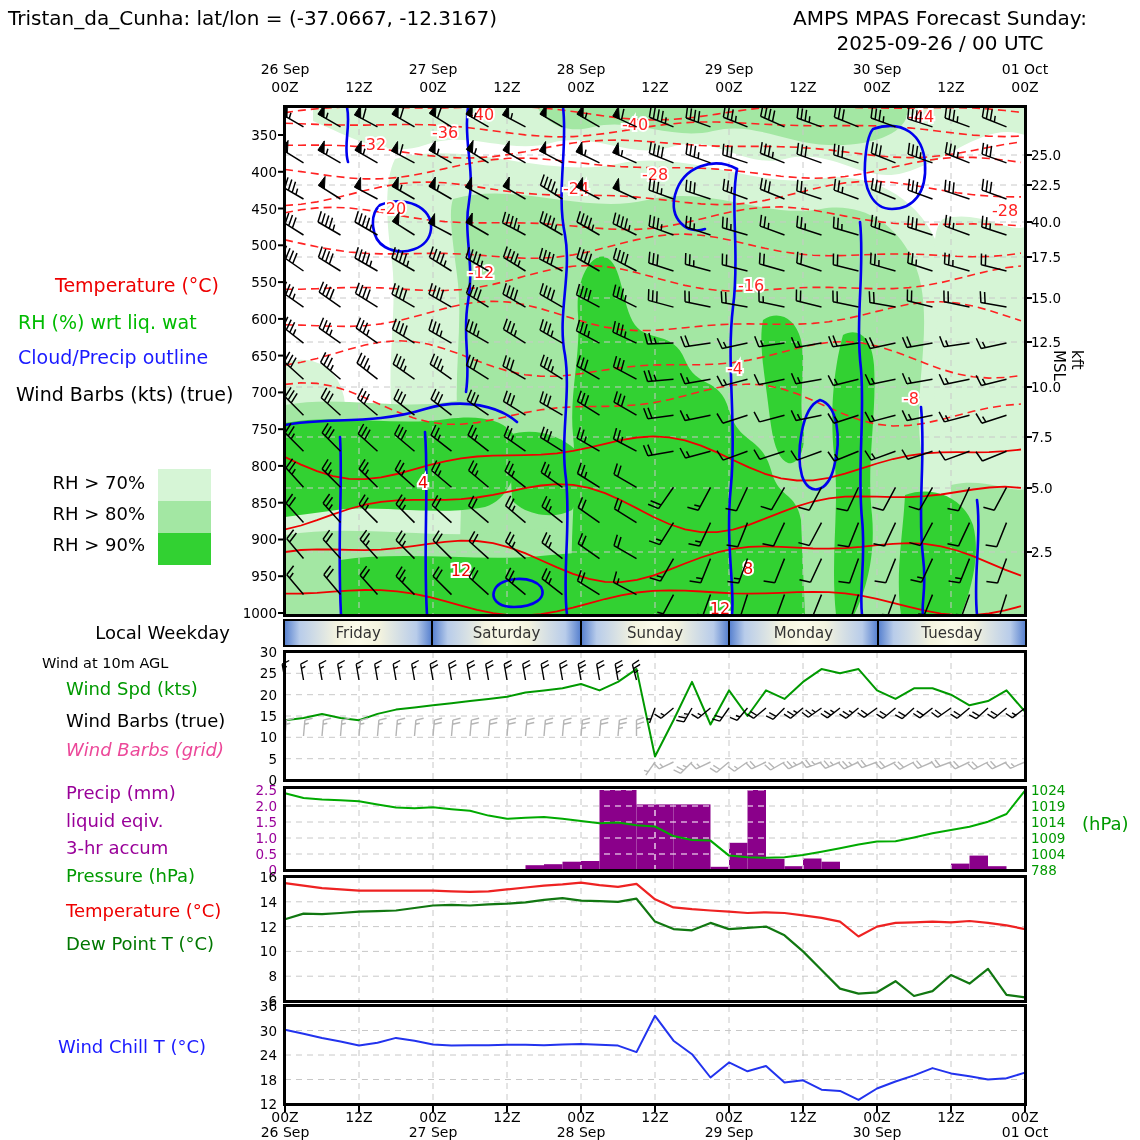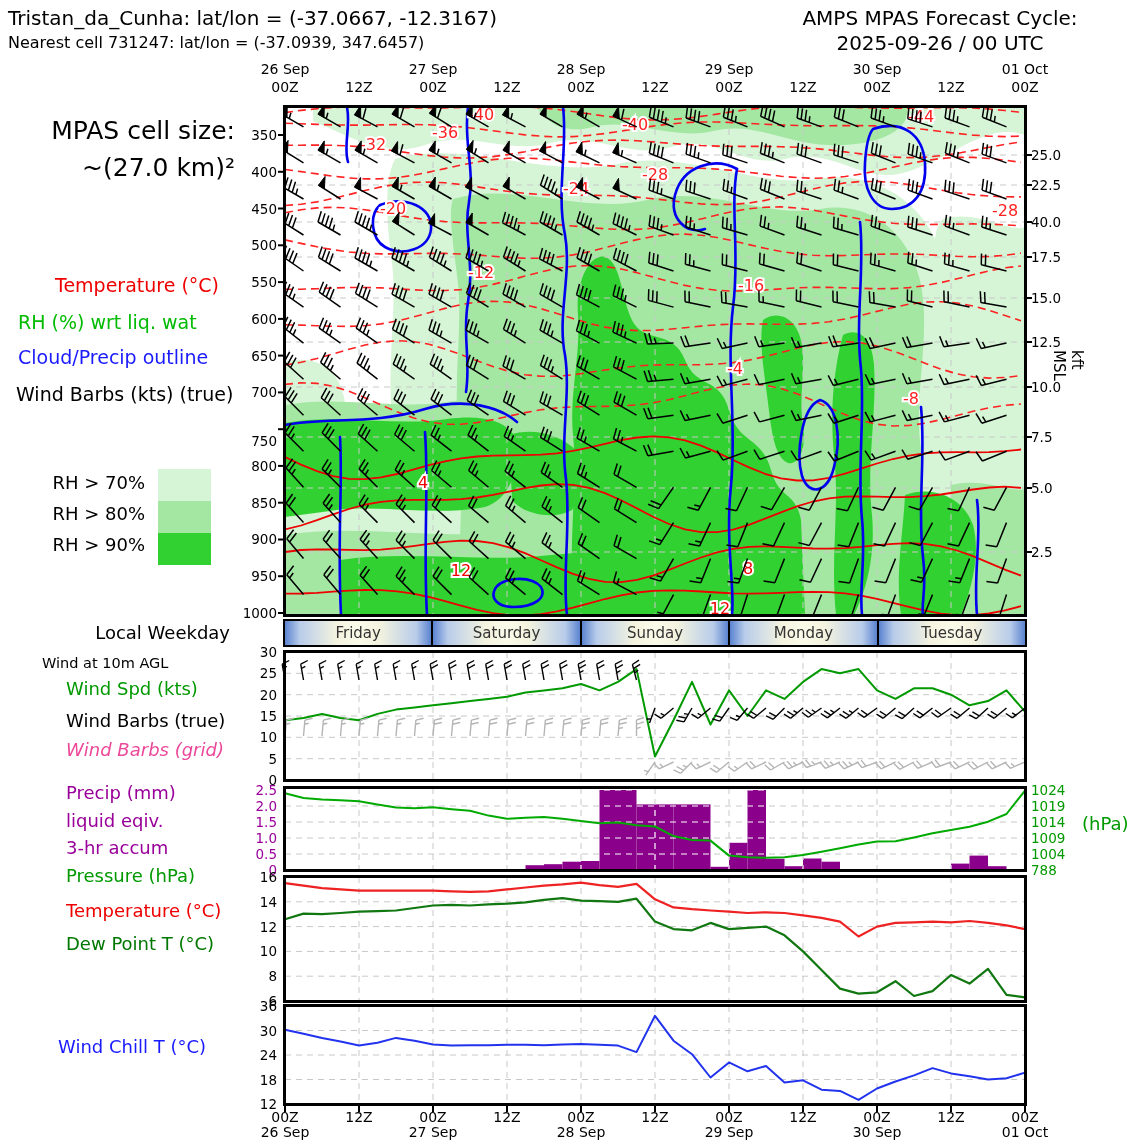--- a/index.html
+++ b/index.html
@@ -25,28 +25,23 @@
        background:linear-gradient(90deg,#5a83d0 0%,#b8ccea 10%,#f3f3df 35%,#fbfbea 50%,#f3f3df 65%,#b8ccea 90%,#5a83d0 100%);}
   .legend-sw{position:absolute;left:158px;width:53px;height:32px;}
   svg{display:block;overflow:visible;}
 </style>
 </head>
 <body>
 
 <div id="chart">
 
   <div class="abs hdr1" style="left:8px;top:6px;">Tristan_da_Cunha: lat/lon = (-37.0667, -12.3167)</div>
-  <div class="abs hdr2" style="left:8px;top:33px;">Nearest cell 731247: lat/lon = (-37.0939, 347.6457)</div>
-  <div class="abs hdr1" style="left:790px;top:6px;width:300px;text-align:center;">AMPS MPAS Forecast Cycle:</div>
+  <div class="abs hdr1" style="left:790px;top:6px;width:300px;text-align:center;">AMPS MPAS Forecast Sunday:</div>
   <div class="abs hdr1" style="left:790px;top:31px;width:300px;text-align:center;">2025-09-26 / 00 UTC</div>
 
-  <div class="abs biglbl" style="left:10px;top:112px;width:225px;">
-    <div>MPAS cell size:</div>
-    <div>~(27.0 km)²</div>
-  </div>
   <div class="abs keylbl red" style="left:55px;top:274px;">Temperature (°C)</div>
   <div class="abs keylbl brightgreen" style="left:18px;top:311px;">RH (%) wrt liq. wat</div>
   <div class="abs keylbl blue" style="left:18px;top:346px;">Cloud/Precip outline</div>
   <div class="abs keylbl black" style="left:16px;top:383px;">Wind Barbs (kts) (true)</div>
 
   <div class="abs key18 black" style="left:30px;top:472px;width:115px;text-align:right;">RH &gt; 70%</div>
   <div class="abs key18 black" style="left:30px;top:503px;width:115px;text-align:right;">RH &gt; 80%</div>
   <div class="abs key18 black" style="left:30px;top:534px;width:115px;text-align:right;">RH &gt; 90%</div>
   <div class="legend-sw sw" style="top: 469px; background: rgb(214, 245, 214);"></div>
   <div class="legend-sw sw" style="top: 501px; background: rgb(163, 231, 163);"></div>
@@ -112,21 +107,21 @@
       <div class="axlbl tax" style="left: 985px; top: 61px; width: 80px; text-align: center;">01 Oct</div>
       <div class="axlbl tax" style="left: 985px; top: 1124px; width: 80px; text-align: center;">01 Oct</div>
       <div class="axlbl " style="left: 230px; top: 127px; width: 47px; text-align: right;">350</div>
       <div class="axlbl " style="left: 230px; top: 163.77px; width: 47px; text-align: right;">400</div>
       <div class="axlbl " style="left: 230px; top: 200.54px; width: 47px; text-align: right;">450</div>
       <div class="axlbl " style="left: 230px; top: 237.31px; width: 47px; text-align: right;">500</div>
       <div class="axlbl " style="left: 230px; top: 274.08px; width: 47px; text-align: right;">550</div>
       <div class="axlbl " style="left: 230px; top: 310.85px; width: 47px; text-align: right;">600</div>
       <div class="axlbl " style="left: 230px; top: 347.62px; width: 47px; text-align: right;">650</div>
       <div class="axlbl " style="left: 230px; top: 384.39px; width: 47px; text-align: right;">700</div>
-      <div class="axlbl " style="left: 230px; top: 421.16px; width: 47px; text-align: right; margin-top: 12px;">750</div>
+      <div class="axlbl " style="left: 230px; top: 421.16px; width: 47px; text-align: right;">750</div>
       <div class="axlbl " style="left: 230px; top: 457.93px; width: 47px; text-align: right;">800</div>
       <div class="axlbl " style="left: 230px; top: 494.7px; width: 47px; text-align: right;">850</div>
       <div class="axlbl " style="left: 230px; top: 531.47px; width: 47px; text-align: right;">900</div>
       <div class="axlbl " style="left: 230px; top: 568.24px; width: 47px; text-align: right;">950</div>
       <div class="axlbl " style="left: 230px; top: 605.01px; width: 47px; text-align: right;">1000</div>
       <div class="axlbl " style="left: 1031px; top: 147px; width: 45px; text-align: left;">25.0</div>
       <div class="axlbl " style="left: 1031px; top: 177px; width: 45px; text-align: left;">22.5</div>
       <div class="axlbl " style="left: 1031px; top: 214px; width: 45px; text-align: left;">40.0</div>
       <div class="axlbl " style="left: 1031px; top: 249px; width: 45px; text-align: left;">17.5</div>
       <div class="axlbl " style="left: 1031px; top: 290px; width: 45px; text-align: left;">15.0</div>

